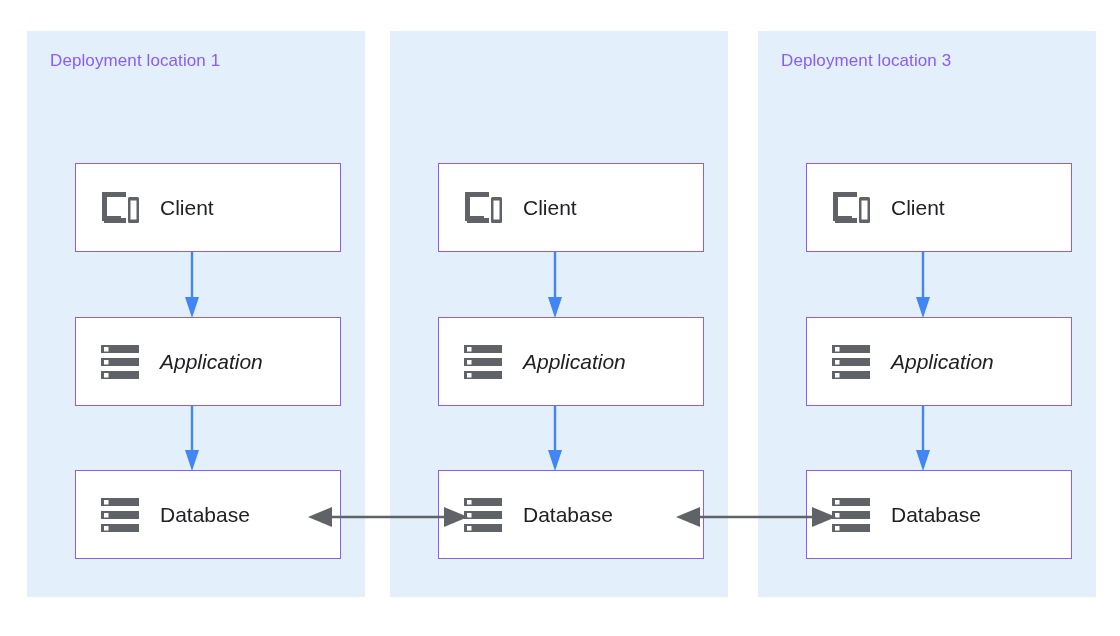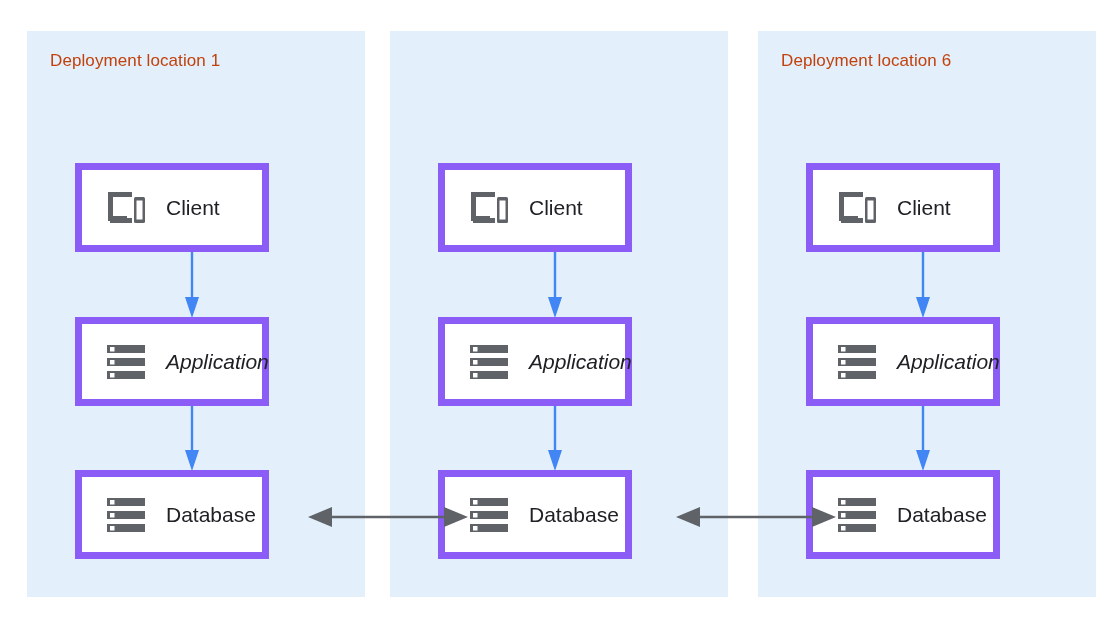--- a/index.html
+++ b/index.html
@@ -24,33 +24,33 @@
     top: 31px;
     width: 338px;
     height: 566px;
     background: #e3effa;
   }
   .panel-label {
     position: absolute;
     left: 23px;
     top: 20px;
     font-size: 17px;
-    color: #c2410c;
+    color: #8b5cf6;
     letter-spacing: 0.1px;
     white-space: nowrap;
     font-family: "Liberation Sans", sans-serif;
     text-align: center;
   }
   .node {
     position: absolute;
     left: 48px;
-    width: 194px;
+    width: 266px;
     height: 89px;
     background: #ffffff;
-    border: 7px solid #8b5cf6;
+    border: 1px solid #8b5cf6;
     box-sizing: border-box;
     display: flex;
     align-items: center;
     text-align: center;
   }
   .node-client      { top: 132px; }
   .node-application { top: 286px; font-style: italic; }
   .node-database    { top: 439px; }
 
   .node-icon {
@@ -204,21 +204,21 @@
           <rect x="3" y="2" width="4.5" height="4.5" fill="#ffffff"></rect>
           <rect x="3" y="15" width="4.5" height="4.5" fill="#ffffff"></rect>
           <rect x="3" y="28" width="4.5" height="4.5" fill="#ffffff"></rect>
         </svg>
       </span>
       <span class="node-label">Database</span>
     </div>
   </div>
 
   <div class="panel" style="left:758px;">
-    <div class="panel-label">Deployment location 6</div>
+    <div class="panel-label">Deployment location 3</div>
 
     <div class="node node-client">
       <span class="node-icon">
         <svg width="40" height="34" viewBox="0 0 40 34" aria-hidden="true">
           <path fill="#5f6368" d="M2 1h24v5H7v19h14v5H2z"></path>
           <rect x="4" y="27" width="22" height="5" fill="#5f6368"></rect>
           <rect x="28" y="6" width="11" height="26" rx="1.5" fill="#5f6368"></rect>
           <rect x="30.5" y="9.5" width="6" height="19" fill="#ffffff"></rect>
         </svg>
       </span>

